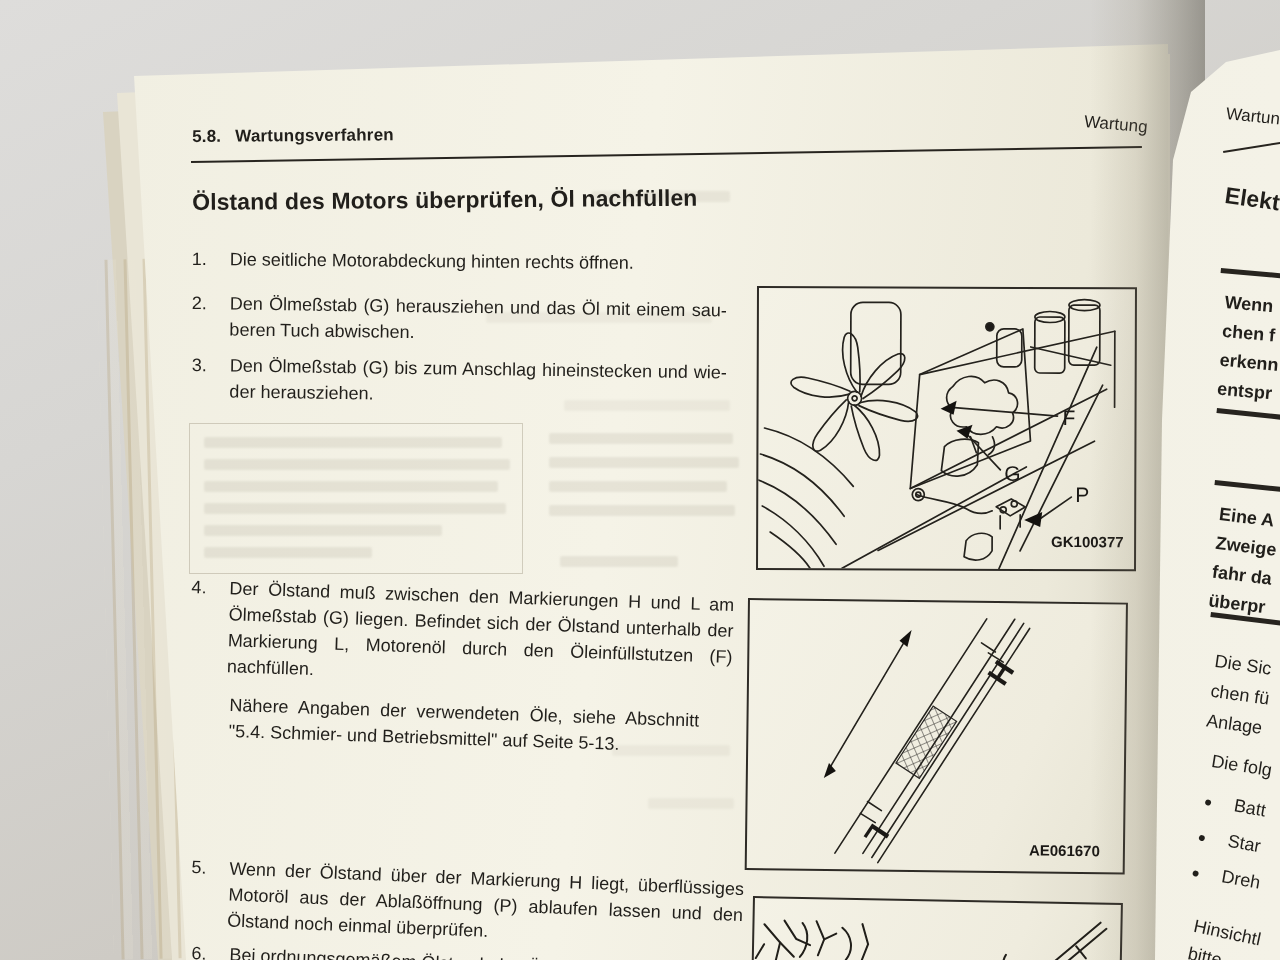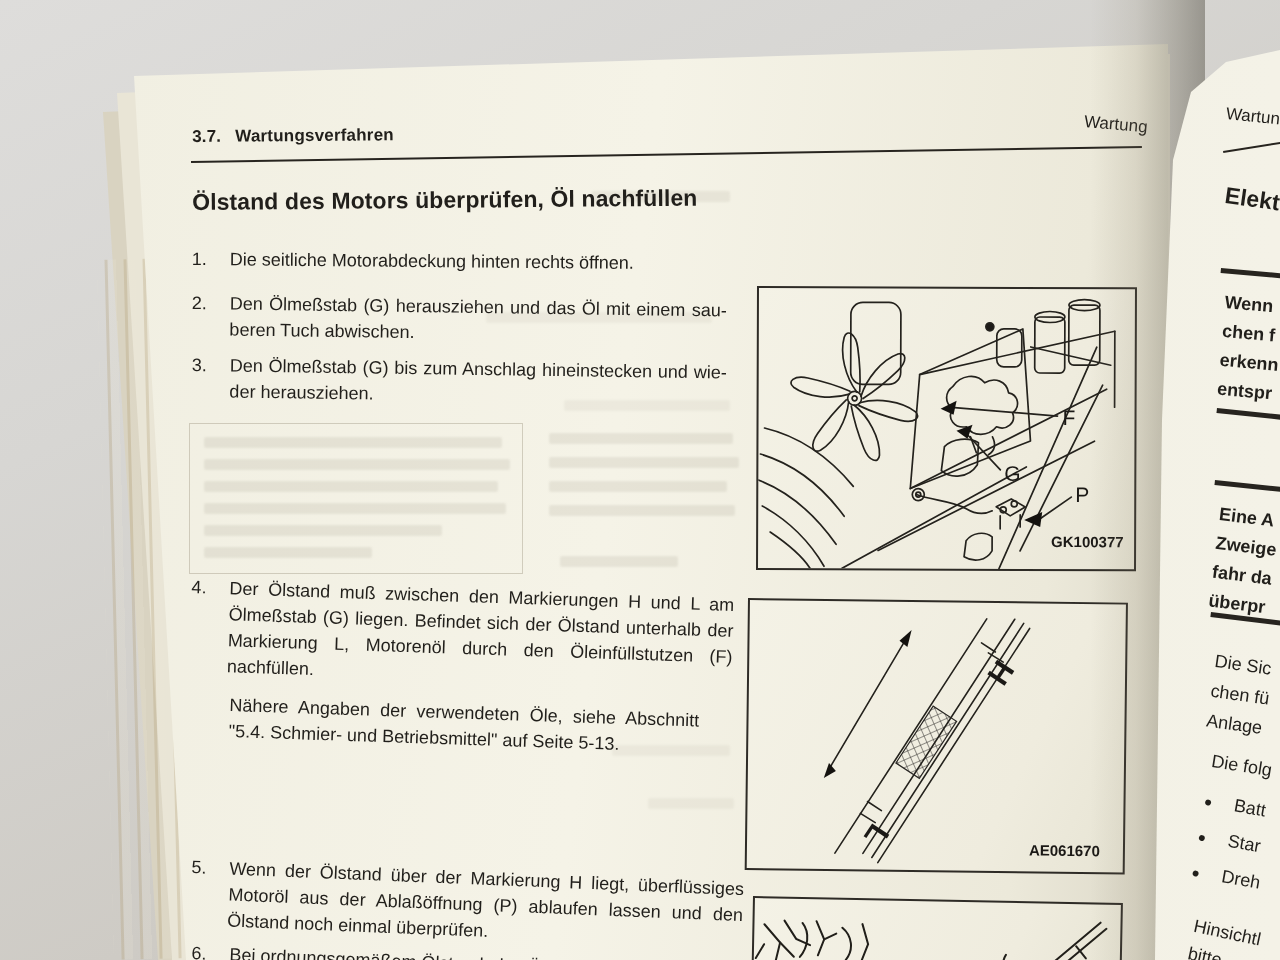--- a/index.html
+++ b/index.html
@@ -73,21 +73,21 @@
       <div class="gl" style="left:549px;top:505px;width:186px;"></div>
       <div class="gl" style="left:560px;top:556px;width:118px;"></div>
       <div class="gl" style="left:592px;top:191px;width:138px;opacity:.10;"></div>
       <div class="gl" style="left:486px;top:312px;width:226px;opacity:.07;"></div>
       <div class="gl" style="left:564px;top:400px;width:166px;opacity:.07;"></div>
       <div class="gl" style="left:612px;top:745px;width:118px;opacity:.07;"></div>
       <div class="gl" style="left:648px;top:798px;width:86px;opacity:.07;"></div>
     </div>
 
     <div class="abs hdr" style="left:192px;top:127px;transform:rotate(-0.5deg);">
-      <span>3.7.</span><span style="display:inline-block;width:14px;"></span><span>Wartungsverfahren</span>
+      <span>5.8.</span><span style="display:inline-block;width:14px;"></span><span>Wartungsverfahren</span>
     </div>
     <div class="abs" style="left:1085px;top:112px;font-size:17px;transform:rotate(5deg);">Wartung</div>
     <div class="abs rule" style="left:191px;top:161px;width:951px;height:2px;transform:rotate(-0.9deg);"></div>
 
     <div class="abs title" style="left:192px;top:189px;transform:rotate(-0.5deg);">Ölstand des Motors überprüfen, Öl nachfüllen</div>
 
     <div class="step" style="left:192px;top:246px;transform:rotate(0.5deg);">
       <span class="sn">1.</span>
       <div class="st" style="width:515px;">Die seitliche Motorabdeckung hinten rechts öffnen.</div>
     </div>

